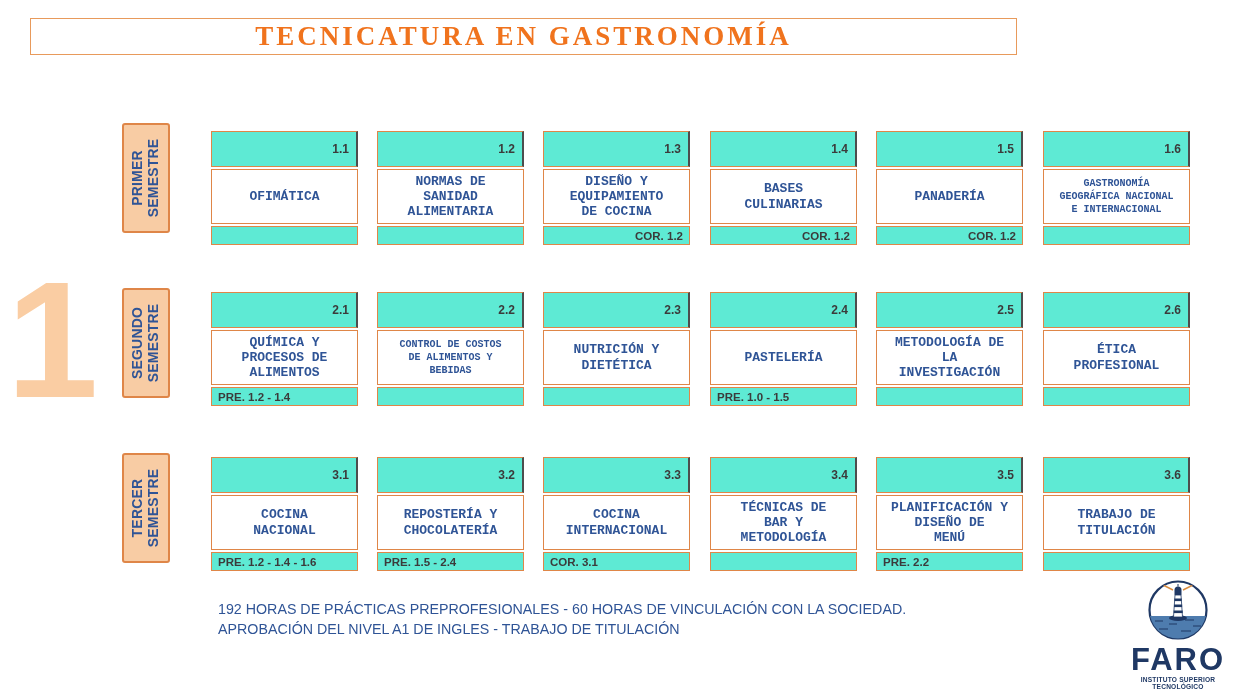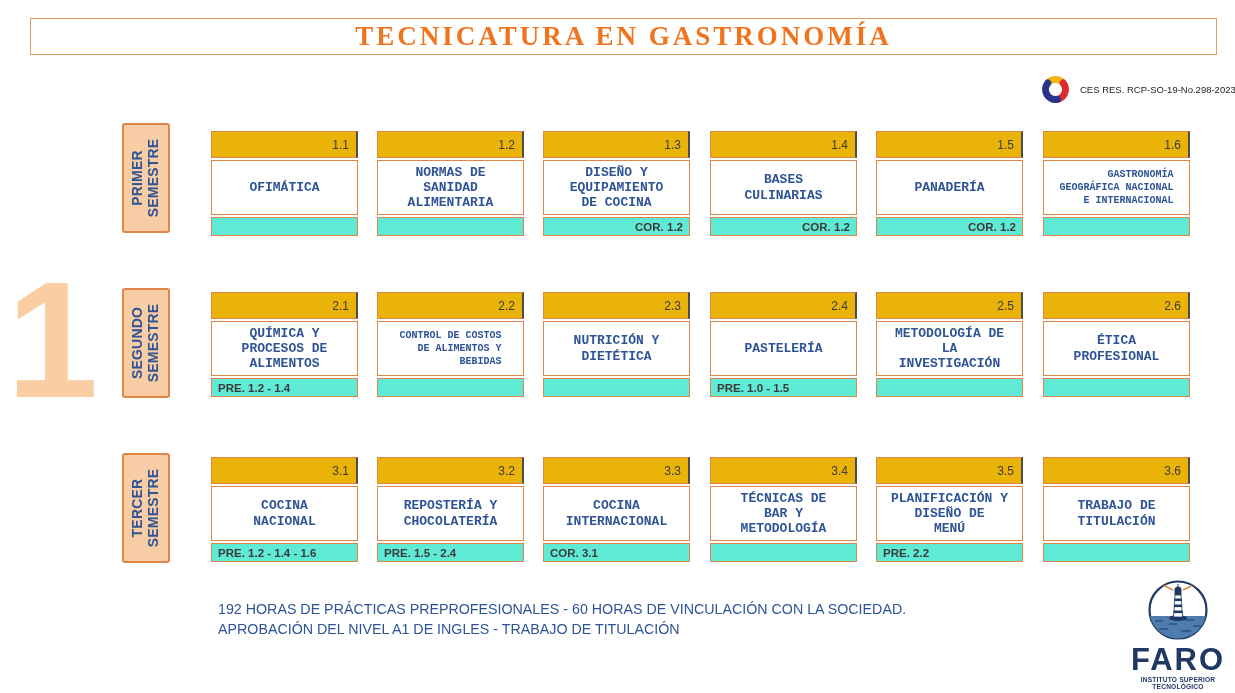--- a/index.html
+++ b/index.html
@@ -1,20 +1,20 @@
 <!DOCTYPE html>
 <html><head>
 <meta charset="utf-8">
 <style>
   html,body { margin:0; padding:0; background:#fff; }
   .stage { position:relative; width:1235px; height:693px; background:#ffffff; overflow:hidden;
            font-family:"Liberation Sans", sans-serif; }
 
   
-  .banner { position:absolute; left:30px; top:18px; width:1187px; height:37px; background:#fff;
+  .banner { position:absolute; left:30px; top:18px; width:987px; height:37px; background:#fff;
             border:1.5px solid #E89A5B; box-sizing:border-box; display:flex; align-items:center; justify-content:center; }
   .banner-title { font-family:"Liberation Serif", serif; font-weight:bold; font-size:27px;
                   letter-spacing:3px; color:#F0731D; white-space:nowrap; }
 
   
   .ces { position:absolute; left:1038px; top:72px; display:flex; align-items:center; gap:7px; }
   .ces-text { font-size:9.5px; color:#1c1c1c; white-space:nowrap; }
 
   
   .big-one { position:absolute; left:0px; top:258px; width:105px; text-align:center;
@@ -23,30 +23,30 @@
   
   .sem-label { position:absolute; left:122px; width:48px; height:110px; background:#F8CCA4;
                border:2px solid #DF8648; border-radius:3px; box-sizing:border-box; }
   .sem-label-text { position:absolute; left:50%; top:50%;
                     transform:translate(-50%,-50%) rotate(-90deg);
                     font-weight:bold; font-size:14px; line-height:1.12; color:#2F5496;
                     text-align:center; white-space:pre-line; letter-spacing:0.2px; }
 
   
   .card { position:absolute; width:147px; }
-  .card-head { height:27px; box-sizing:border-box; background:#eab308;
+  .card-head { height:36px; box-sizing:border-box; background:#5eead4;
                border:1px solid #DF8648; border-right:2px solid #4D4D4D;
                display:flex; align-items:center; justify-content:flex-end; padding-right:7px;
-               font-weight:normal; font-size:12px; color:#3B3B3B; margin-bottom:2px; }
+               font-weight:bold; font-size:12px; color:#3B3B3B; margin-bottom:2px; }
   .card-body { height:55px; box-sizing:border-box; background:#fff; border:1px solid #DF8648;
                display:flex; align-items:center; justify-content:center; text-align:center;
                margin-bottom:2px; padding:0 4px; }
   .course-name { font-family:"Liberation Mono", monospace; font-weight:bold; color:#2F5496;
                  font-size:13px; line-height:1.18; white-space:pre-line; }
-  .small .course-name { font-size:10px; line-height:1.3;text-align:right; }
+  .small .course-name { font-size:10px; line-height:1.3; }
   .card-foot { height:19px; box-sizing:border-box; background:#5eead4; border:1px solid #DF8648;
                display:flex; align-items:center; font-weight:bold; font-size:11.5px; color:#3B3B3B; padding:0 6px; }
   .note-right { justify-content:flex-end; }
   .note-left  { justify-content:flex-start; }
 
   
   .bottom-note { position:absolute; left:218px; top:599px; color:#2F5496; font-size:15px;
                  line-height:1.35; transform:scaleX(0.95); transform-origin:left top; white-space:nowrap; }
 
   
@@ -57,28 +57,20 @@
 </style>
 </head>
 <body>
 
 <div class="stage">
 
   <div class="banner">
     <div class="banner-title">TECNICATURA EN GASTRONOMÍA</div>
   </div>
 
-  <div class="ces">
-    <svg class="ces-logo" width="35" height="35" viewBox="0 0 35 35">
-      <path d="M8.1 14.1 A 10 10 0 0 1 26.9 14.1" fill="none" stroke="#F6B40E" stroke-width="7" stroke-linecap="round"></path>
-      <path d="M8.1 14.1 A 10 10 0 0 1 26.9 14.1" fill="none" stroke="#DD2A2E" stroke-width="7" stroke-linecap="round" transform="rotate(120 17.5 17.5)"></path>
-      <path d="M8.1 14.1 A 10 10 0 0 1 26.9 14.1" fill="none" stroke="#27348B" stroke-width="7" stroke-linecap="round" transform="rotate(240 17.5 17.5)"></path>
-    </svg>
-    <span class="ces-text">CES RES. RCP-SO-19-No.298-2023</span>
-  </div>
 
   <div class="big-one">1</div>
 
   <div class="sem-label" style="top:123px">
     <div class="sem-label-text">PRIMER
 SEMESTRE</div>
   </div>
   <div class="sem-label" style="top:288px">
     <div class="sem-label-text">SEGUNDO
 SEMESTRE</div>

